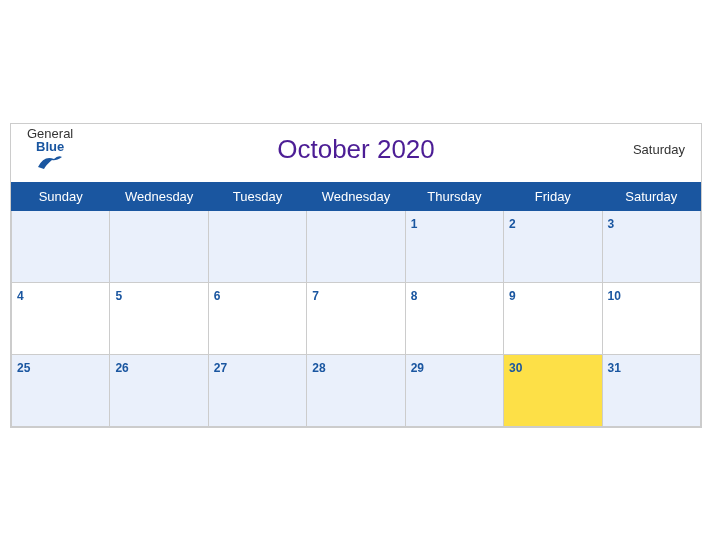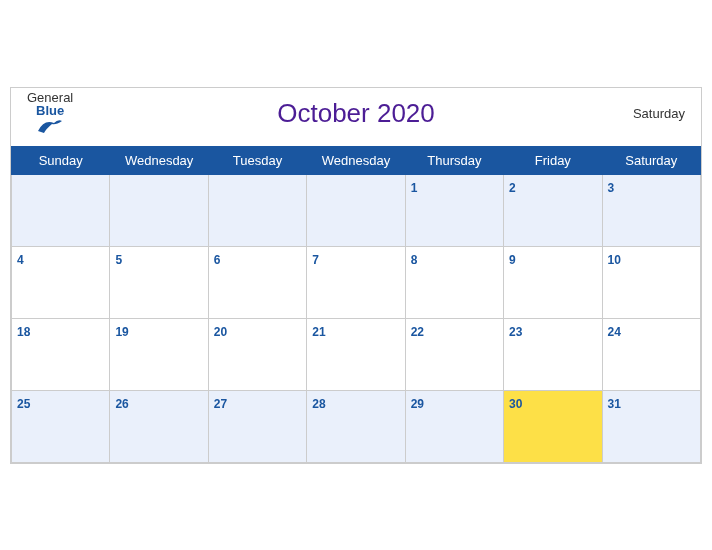--- a/index.html
+++ b/index.html
@@ -136,29 +136,20 @@
         <tr>
           <td style="background-color: rgb(255, 255, 255);"><span class="day-num">4</span></td>
           <td style="background-color: rgb(255, 255, 255);"><span class="day-num">5</span></td>
           <td style="background-color: rgb(255, 255, 255);"><span class="day-num">6</span></td>
           <td style="background-color: rgb(255, 255, 255);"><span class="day-num">7</span></td>
           <td style="background-color: rgb(255, 255, 255);"><span class="day-num">8</span></td>
           <td style="background-color: rgb(255, 255, 255);"><span class="day-num">9</span></td>
           <td style="background-color: rgb(255, 255, 255);"><span class="day-num">10</span></td>
         </tr>
         <tr>
-          <td style="background-color: rgb(255, 255, 255);"><span class="day-num">18</span></td>
-          <td style="background-color: rgb(255, 255, 255);"><span class="day-num">19</span></td>
-          <td style="background-color: rgb(255, 255, 255);"><span class="day-num">20</span></td>
-          <td style="background-color: rgb(255, 255, 255);"><span class="day-num">21</span></td>
-          <td style="background-color: rgb(255, 255, 255);"><span class="day-num">22</span></td>
-          <td style="background-color: rgb(255, 255, 255);"><span class="day-num">23</span></td>
-          <td style="background-color: rgb(255, 255, 255);"><span class="day-num">24</span></td>
-        </tr>
-        <tr>
           <td style="background-color: rgb(234, 240, 251);"><span class="day-num">25</span></td>
           <td style="background-color: rgb(234, 240, 251);"><span class="day-num">26</span></td>
           <td style="background-color: rgb(234, 240, 251);"><span class="day-num">27</span></td>
           <td style="background-color: rgb(234, 240, 251);"><span class="day-num">28</span></td>
           <td style="background-color: rgb(234, 240, 251);"><span class="day-num">29</span></td>
           <td style="background-color: #fde047;"><span class="day-num">30</span></td>
           <td style="background-color: rgb(234, 240, 251);"><span class="day-num">31</span></td>
         </tr>
       </tbody>
   </table>

